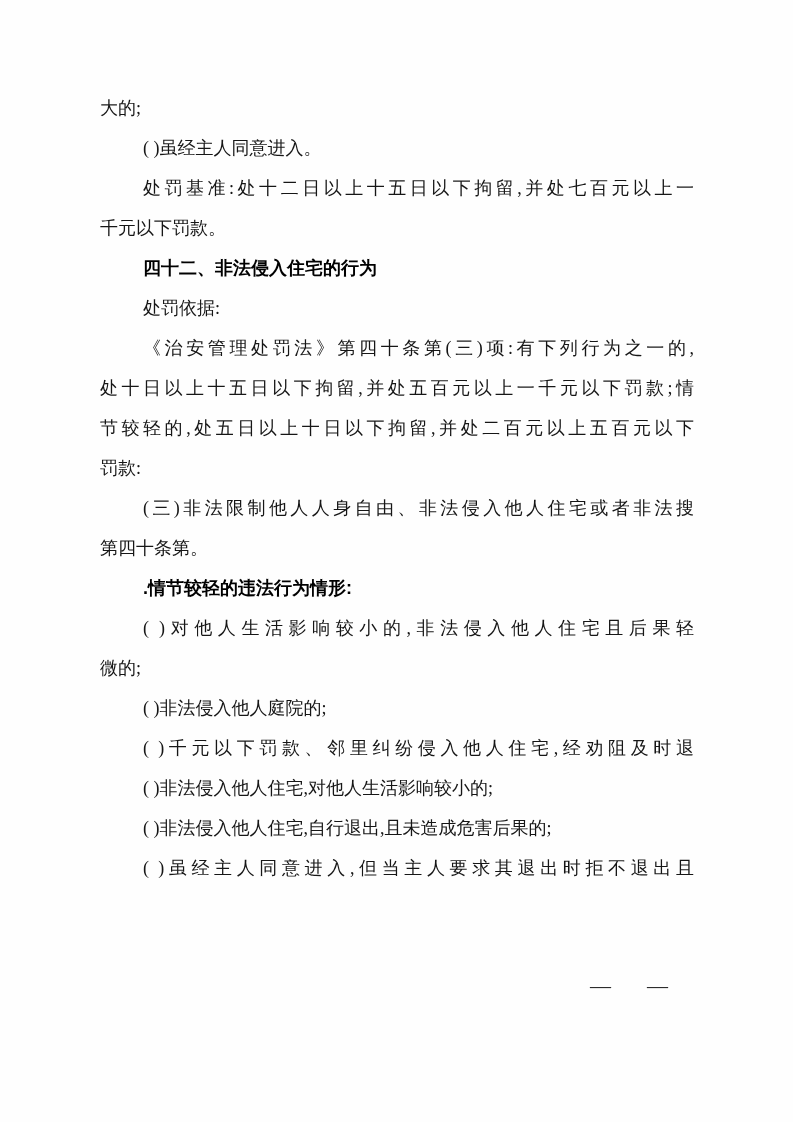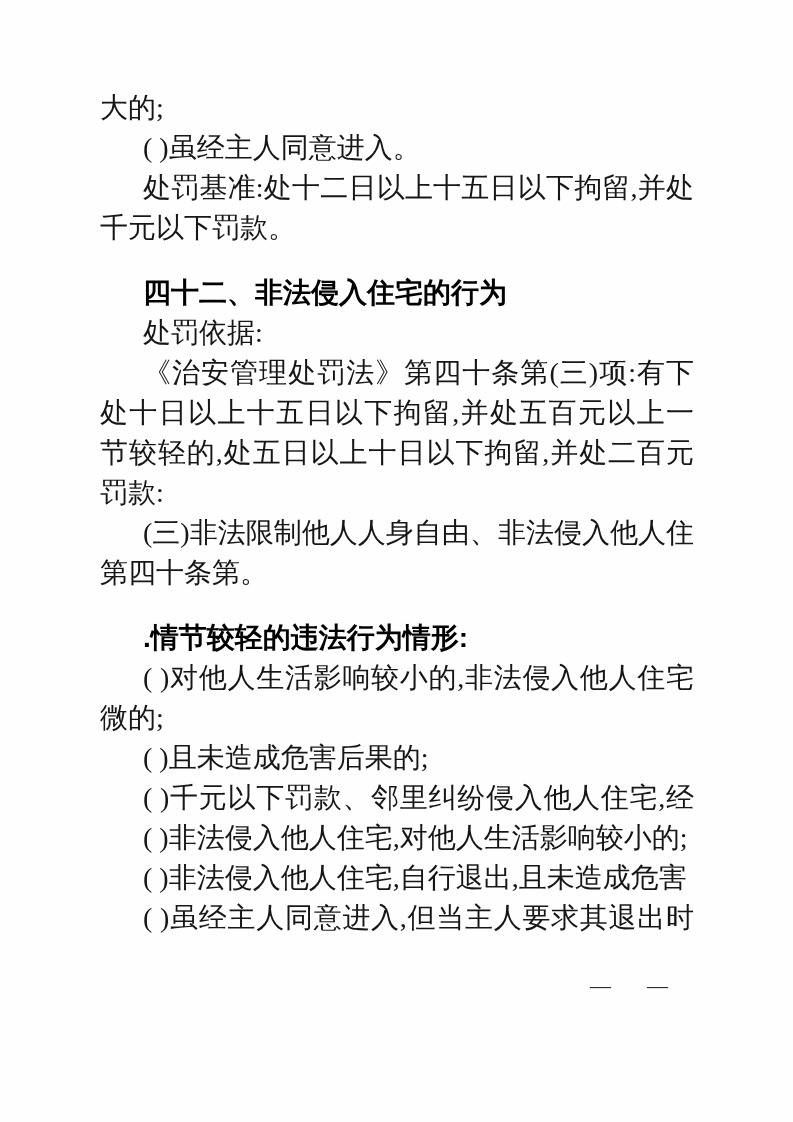--- a/index.html
+++ b/index.html
@@ -23,36 +23,35 @@
   .doc {
     position: absolute;
     left: 100px;
     top: 88px;
     width: 594px;
   }
   .line {
     margin: 0;
     height: 40px;
     line-height: 40px;
-    font-size: 28px;
+    font-size: 18px;
     overflow: hidden;
     text-align: left;
   }
   .line.indent {
     text-indent: 43px;
   }
   .line.fill {
     text-align: justify;
     text-align-last: justify;
   }
   .line.hei {
     font-family: "Liberation Sans", "DejaVu Sans", sans-serif;
     font-weight: 700;
     color: #000;
-    margin-top: 25px;
   }
   .footer {
     position: absolute;
     left: 100px;
     top: 966px;
     width: 594px;
     height: 40px;
     line-height: 40px;
     display: flex;
     justify-content: flex-end;
@@ -79,21 +78,21 @@
       <p class="line indent">处罚依据:</p>
       <p class="line indent fill">《治安管理处罚法》第四十条第(三)项:有下列行为之一的,</p>
       <p class="line fill">处十日以上十五日以下拘留,并处五百元以上一千元以下罚款;情</p>
       <p class="line fill">节较轻的,处五日以上十日以下拘留,并处二百元以上五百元以下</p>
       <p class="line">罚款:</p>
       <p class="line indent fill">(三)非法限制他人人身自由、非法侵入他人住宅或者非法搜</p>
       <p class="line">第四十条第。</p>
       <p class="line indent hei">.情节较轻的违法行为情形:</p>
       <p class="line indent fill">( )对他人生活影响较小的,非法侵入他人住宅且后果轻</p>
       <p class="line">微的;</p>
-      <p class="line indent">( )且未造成危害后果的;</p>
+      <p class="line indent">( )非法侵入他人庭院的;</p>
       <p class="line indent fill">( )千元以下罚款、邻里纠纷侵入他人住宅,经劝阻及时退</p>
       <p class="line indent">( )非法侵入他人住宅,对他人生活影响较小的;</p>
       <p class="line indent">( )非法侵入他人住宅,自行退出,且未造成危害后果的;</p>
       <p class="line indent fill">( )虽经主人同意进入,但当主人要求其退出时拒不退出且</p>
     </div>
   <div class="footer">
     <span class="dash">—</span>
     <span class="dash">—</span>
   </div>
 </div>

